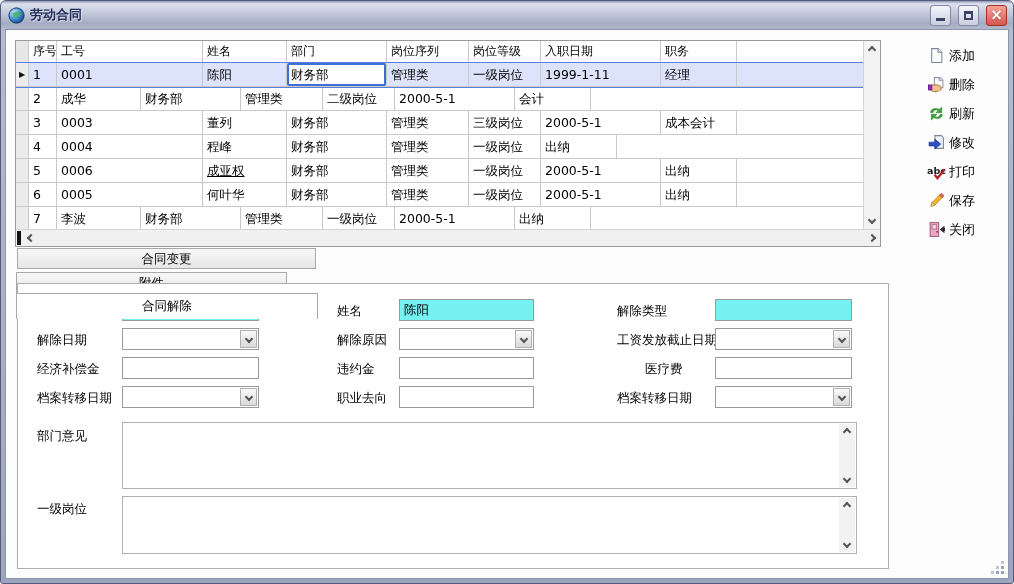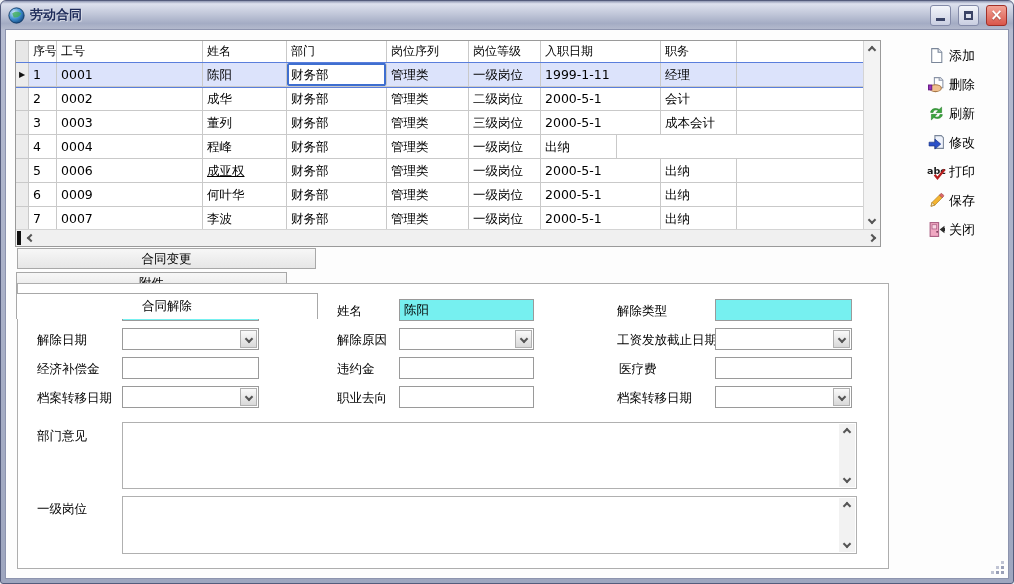--- a/index.html
+++ b/index.html
@@ -156,21 +156,20 @@
                 <span class="cell focused" style="width: 100px;">财务部</span>
                 <span class="cell" style="width: 82px;">管理类</span>
                 <span class="cell" style="width: 72px;">一级岗位</span>
                 <span class="cell" style="width: 120px;">1999-1-11</span>
                 <span class="cell" style="width: 76px;">经理</span>
                 <span class="cell fill"></span>
               </div>
               <div class="grid-row">
                 <span class="cell ind" style="width: 13px;"></span>
                 <span class="cell" style="width: 28px;">2</span>
-                <span class="cell" style="width: 146px;">0002</span>
                 <span class="cell" style="width: 84px;">成华</span>
                 <span class="cell" style="width: 100px;">财务部</span>
                 <span class="cell" style="width: 82px;">管理类</span>
                 <span class="cell" style="width: 72px;">二级岗位</span>
                 <span class="cell" style="width: 120px;">2000-5-1</span>
                 <span class="cell" style="width: 76px;">会计</span>
                 <span class="cell fill"></span>
               </div>
               <div class="grid-row">
                 <span class="cell ind" style="width: 13px;"></span>
@@ -203,33 +202,32 @@
                 <span class="cell" style="width: 100px;">财务部</span>
                 <span class="cell" style="width: 82px;">管理类</span>
                 <span class="cell" style="width: 72px;">一级岗位</span>
                 <span class="cell" style="width: 120px;">2000-5-1</span>
                 <span class="cell" style="width: 76px;">出纳</span>
                 <span class="cell fill"></span>
               </div>
               <div class="grid-row">
                 <span class="cell ind" style="width: 13px;"></span>
                 <span class="cell" style="width: 28px;">6</span>
-                <span class="cell" style="width: 146px;">0009</span>
+                <span class="cell" style="width: 146px;">0005</span>
                 <span class="cell" style="width: 84px;">何叶华</span>
                 <span class="cell" style="width: 100px;">财务部</span>
                 <span class="cell" style="width: 82px;">管理类</span>
                 <span class="cell" style="width: 72px;">一级岗位</span>
                 <span class="cell" style="width: 120px;">2000-5-1</span>
                 <span class="cell" style="width: 76px;">出纳</span>
                 <span class="cell fill"></span>
               </div>
               <div class="grid-row">
                 <span class="cell ind" style="width: 13px;"></span>
                 <span class="cell" style="width: 28px;">7</span>
-                <span class="cell" style="width: 146px;">0007</span>
                 <span class="cell" style="width: 84px;">李波</span>
                 <span class="cell" style="width: 100px;">财务部</span>
                 <span class="cell" style="width: 82px;">管理类</span>
                 <span class="cell" style="width: 72px;">一级岗位</span>
                 <span class="cell" style="width: 120px;">2000-5-1</span>
                 <span class="cell" style="width: 76px;">出纳</span>
                 <span class="cell fill"></span>
               </div>
             </div>
         </div>
@@ -285,21 +283,21 @@
             <span class="chev down"></span>
           </span>
       </span>
 
       <span class="flabel" style="left:19px;top:77px">经济补偿金</span>
       <input class="finput" style="left: 104px; top: 73px; width: 137px;">
 
       <span class="flabel" style="left:319px;top:77px">违约金</span>
       <input class="finput" style="left: 381px; top: 73px; width: 135px;">
 
-      <span class="flabel" style="left:601px;top:77px">医疗费</span>
+      <span class="flabel" style="left:627px;top:77px">医疗费</span>
       <input class="finput" style="left: 697px; top: 73px; width: 137px;">
 
       <span class="flabel" style="left:19px;top:106px">档案转移日期</span>
       <span class="combo" style="left:104px;top:102px;width:137px">
         <span class="combo-value"></span>
         <span class="combo-btn">
             <span class="chev down"></span>
           </span>
       </span>
 

